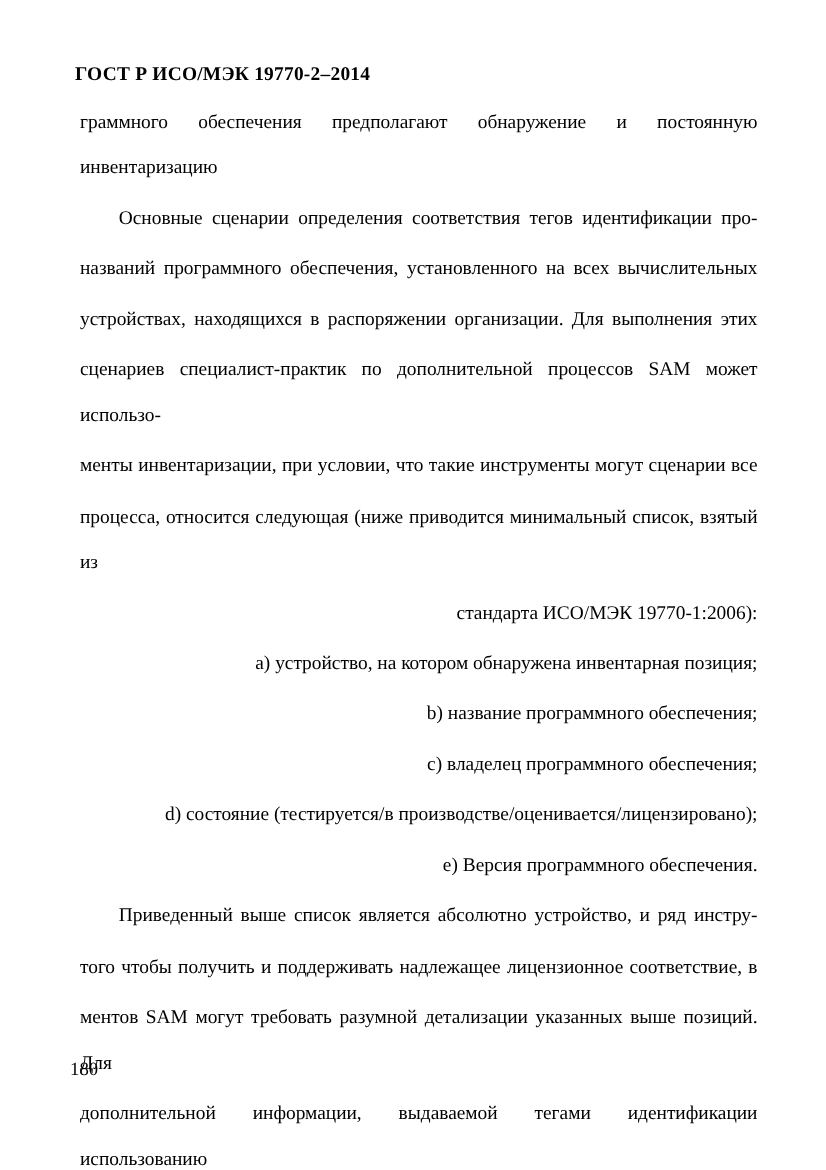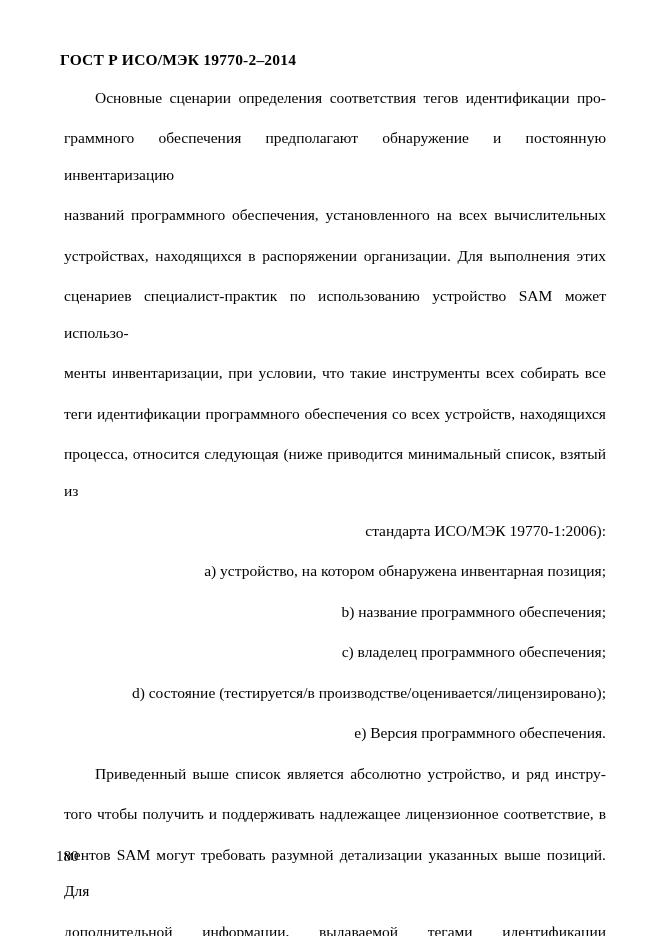--- a/index.html
+++ b/index.html
@@ -47,27 +47,26 @@
 </style>
 </head>
 <body>
 
 <div class="page">
   <div class="content">
 
     <div class="doc-header">ГОСТ Р ИСО/МЭК 19770-2–2014</div>
 
     <div class="para para-first">
+      <div class="line jline">граммного обеспечения предполагают обнаружение и постоянную инвентаризацию</div>
       <div class="line jline indent">Основные сценарии определения соответствия тегов идентификации про-</div>
-      <div class="line jline">граммного обеспечения предполагают обнаружение и постоянную инвентаризацию</div>
       <div class="line jline">названий программного обеспечения, установленного на всех вычислительных</div>
       <div class="line jline">устройствах, находящихся в распоряжении организации. Для выполнения этих</div>
-      <div class="line jline">сценариев специалист-практик по использованию устройство SAM может использо-</div>
-      <div class="line jline">менты инвентаризации, при условии, что такие инструменты всех собирать все</div>
-      <div class="line jline">теги идентификации программного обеспечения со всех устройств, находящихся</div>
+      <div class="line jline">сценариев специалист-практик по дополнительной процессов SAM может использо-</div>
+      <div class="line jline">менты инвентаризации, при условии, что такие инструменты могут сценарии все</div>
       <div class="line jline">процесса, относится следующая (ниже приводится минимальный список, взятый из</div>
       <div class="line lline">стандарта ИСО/МЭК 19770-1:2006):</div>
     </div>
 
     <div class="list">
       <div class="line lline indent">a) устройство, на котором обнаружена инвентарная позиция;</div>
       <div class="line lline indent">b) название программного обеспечения;</div>
       <div class="line lline indent">c) владелец программного обеспечения;</div>
       <div class="line lline indent">d) состояние (тестируется/в производстве/оценивается/лицензировано);</div>
       <div class="line lline indent">e) Версия программного обеспечения.</div>

